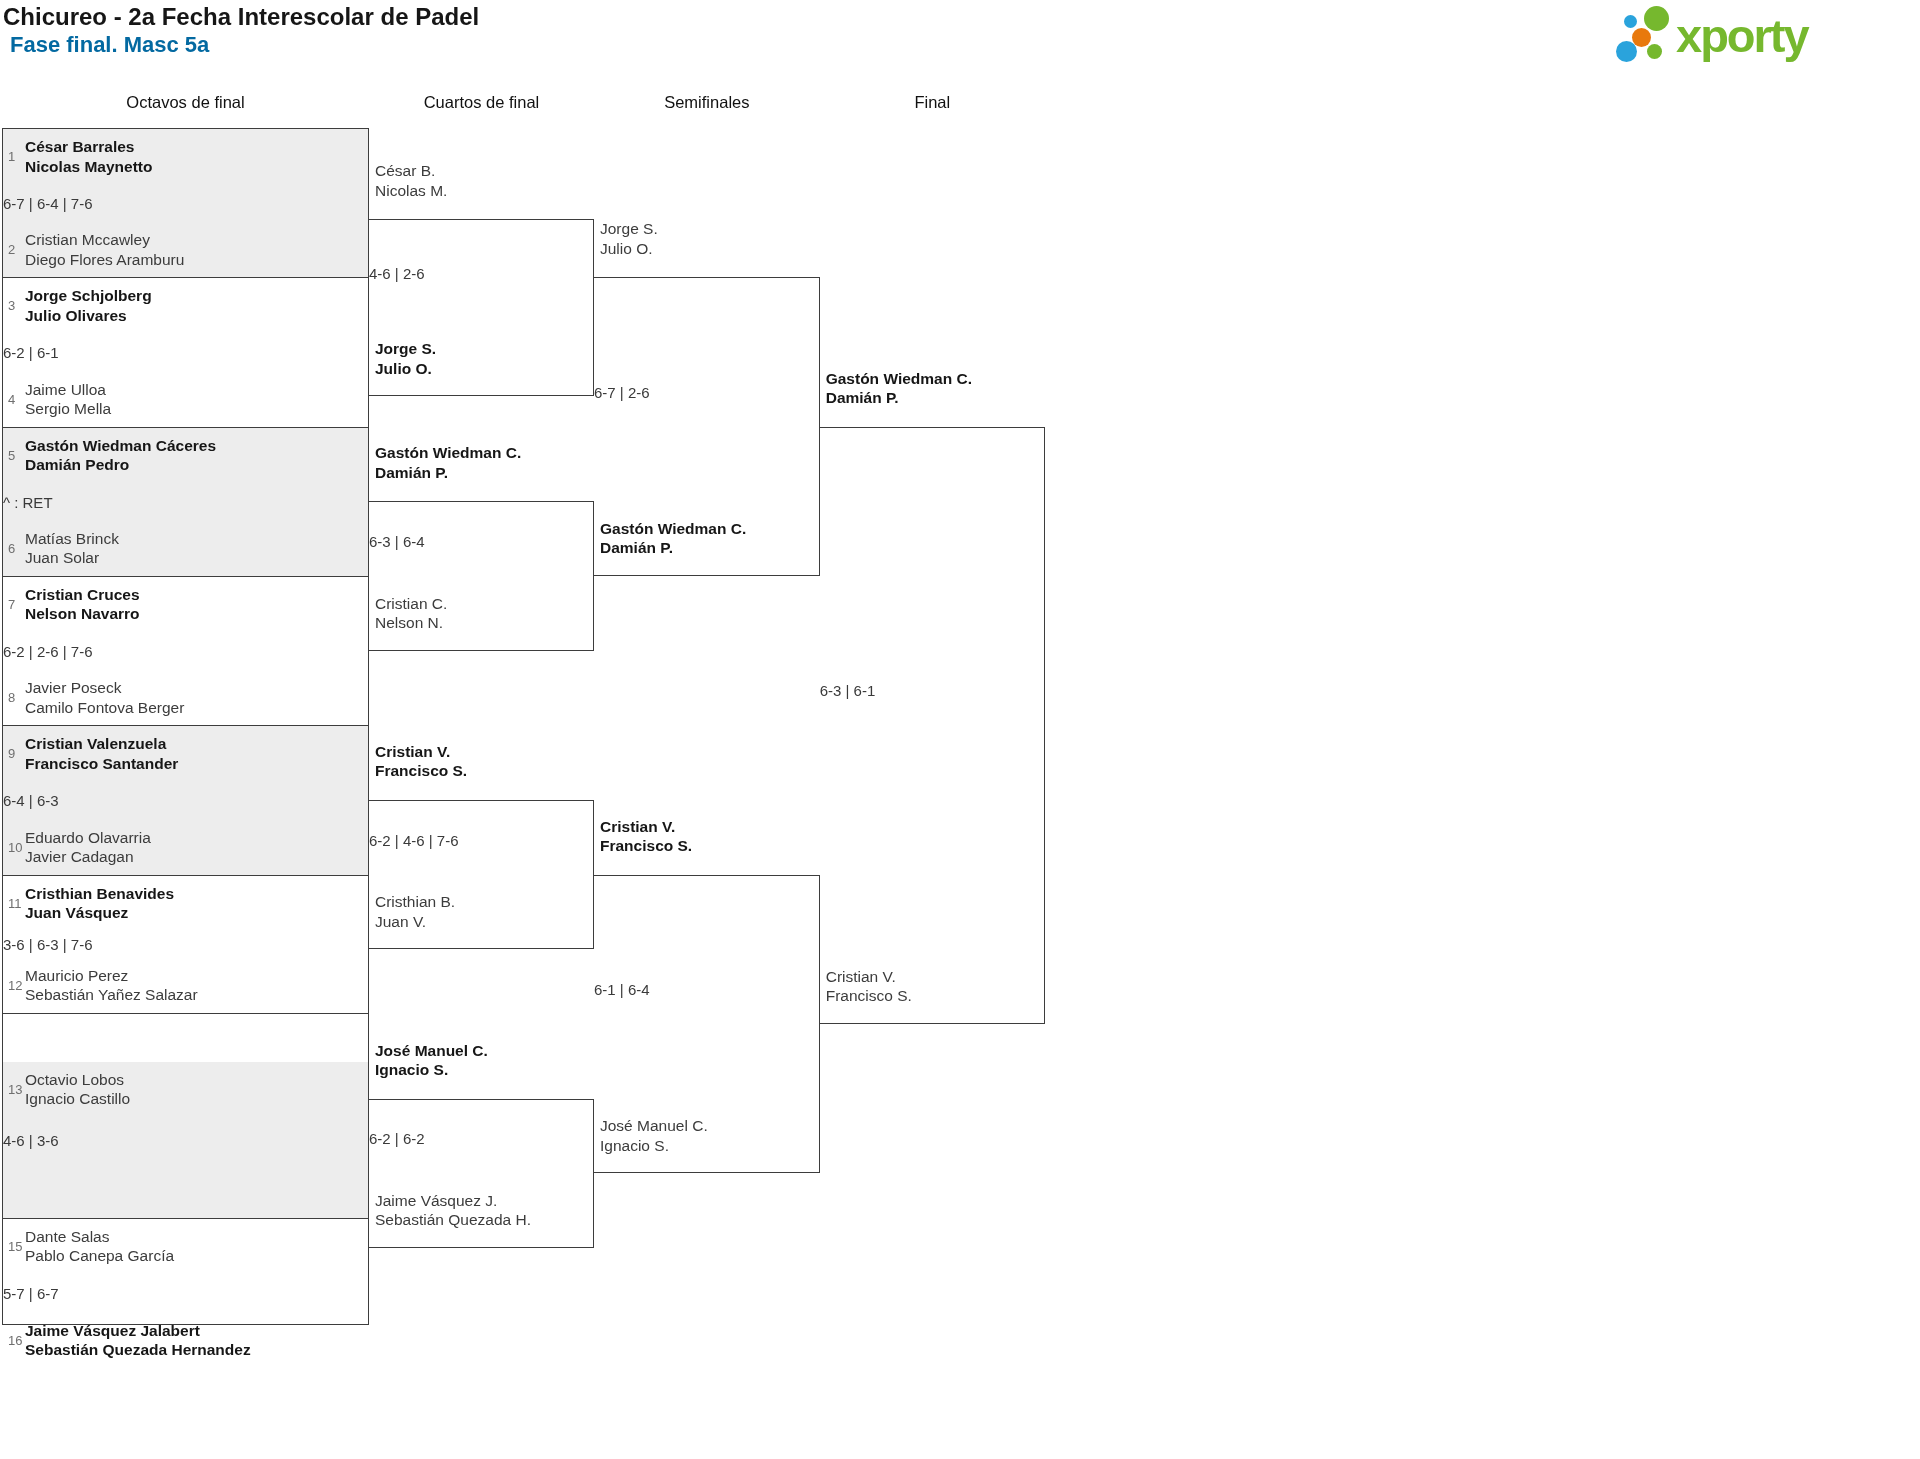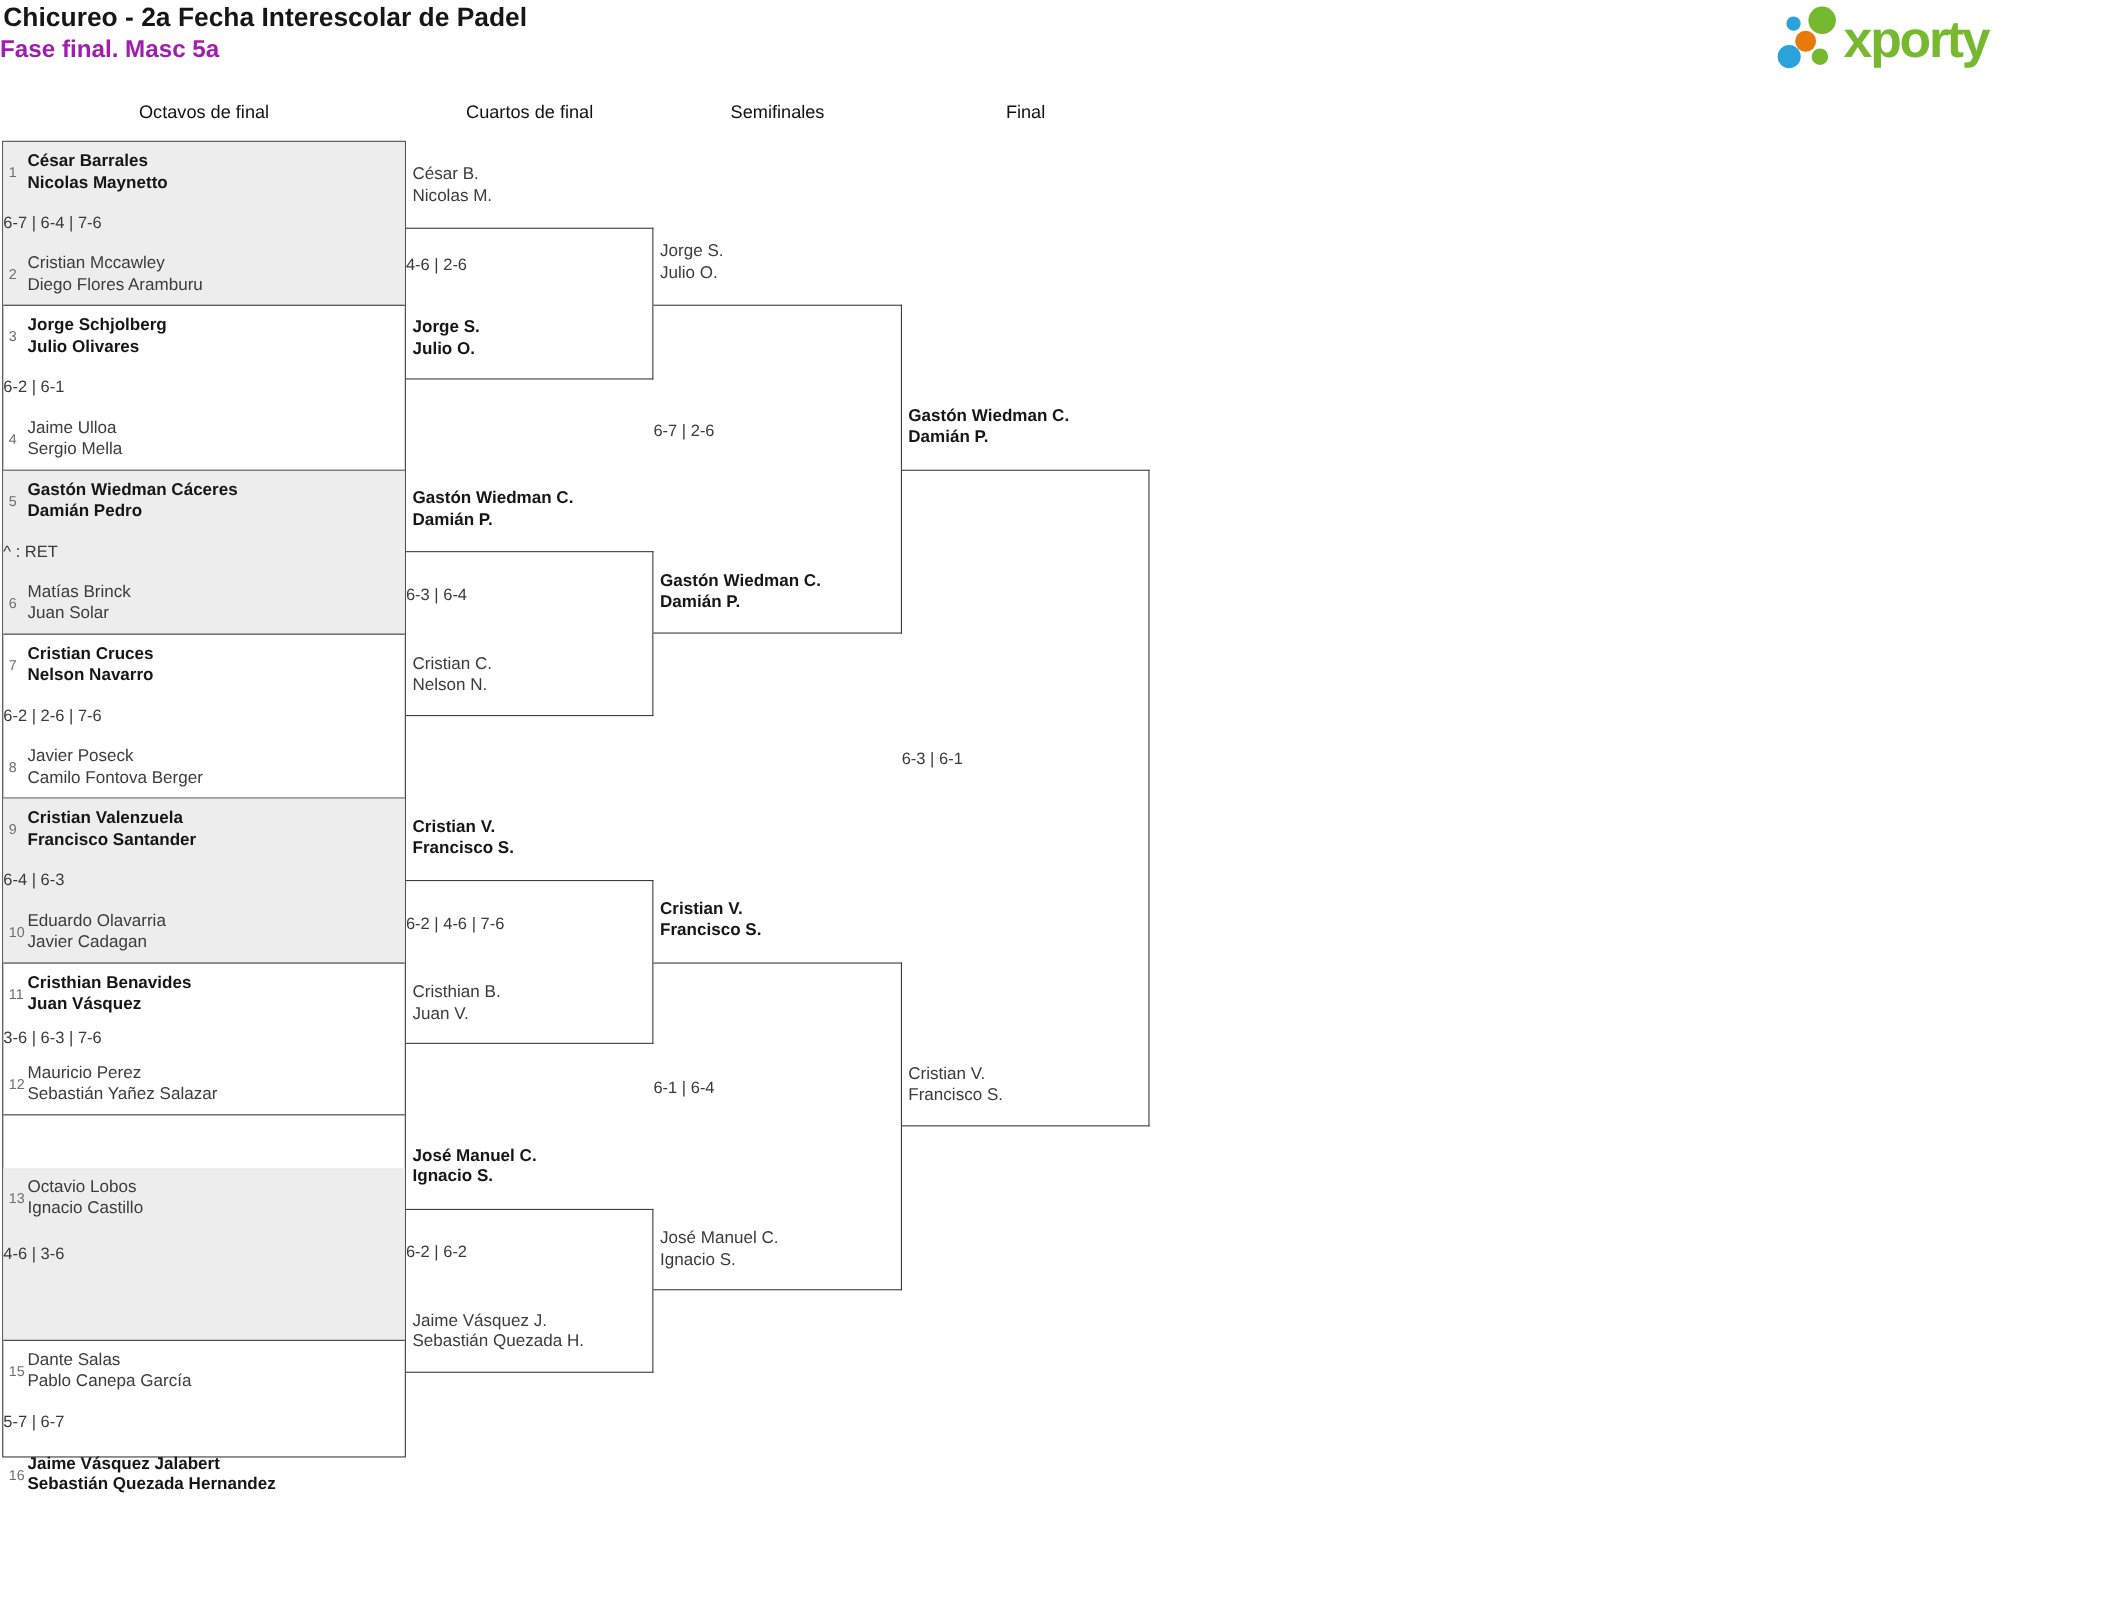--- a/index.html
+++ b/index.html
@@ -3,21 +3,21 @@
 <meta charset="utf-8">
 <style>
   :root{
     --line:#3d3d3d; --alt:#ededed; --green:#76b82e; --blue:#2aa3dc; --orange:#e8790d;
     --win:#161616; --lose:#3c3c3c; --seed:#6f6f6f; --score:#3a3a3a;
   }
   *{box-sizing:border-box;margin:0;padding:0;}
   body{background:#fff;font-family:"Liberation Sans",sans-serif;}
   #page{position:relative;width:1920px;height:1459px;background:#fff;overflow:hidden;}
   #title{position:absolute;left:3px;top:3px;font-size:24px;font-weight:700;color:#161616;}
-  #subtitle{position:absolute;left:0;top:32px;font-size:22px;font-weight:700;color:#a21caf;}
+  #subtitle{position:absolute;left:10px;top:32px;font-size:22px;font-weight:700;color:#0369a1;}
   
   #logo{position:absolute;left:1614px;top:5px;width:230px;height:60px;cursor:pointer;}
   .dot{position:absolute;border-radius:50%;}
   .d1{left:10px;top:10px;width:13px;height:13px;background:var(--blue);}
   .d2{left:30px;top:1px;width:25px;height:25px;background:var(--green);}
   .d3{left:18px;top:23px;width:19px;height:19px;background:var(--orange);}
   .d4{left:2px;top:36px;width:21px;height:21px;background:var(--blue);}
   .d5{left:33px;top:39px;width:15px;height:15px;background:var(--green);}
   #logo-text{position:absolute;left:62px;top:6px;font-size:47px;font-weight:800;letter-spacing:-2px;color:var(--green);line-height:1.05;}
   
@@ -184,21 +184,21 @@
           <div class="score">5-7 | 6-7</div>
           <div class="team t2 winner">
             <span class="seed">16</span>
             <div class="names">
               <div>Jaime Vásquez Jalabert</div>
               <div>Sebastián Quezada Hernandez</div>
             </div>
           </div>
         </div>
       </div>
-      <div class="mbox" style="left: 369px; top: 207px; width: 225px; height: 138px;">
+      <div class="mbox" style="left: 369px; top: 219px; width: 225px; height: 177px;">
         <div class="team above">
           <div class="names">
             <div>César B.</div>
             <div>Nicolas M.</div>
           </div>
         </div>
         <div class="score">4-6 | 2-6</div>
         <div class="team inside winner">
           <div class="names">
             <div>Jorge S.</div>

